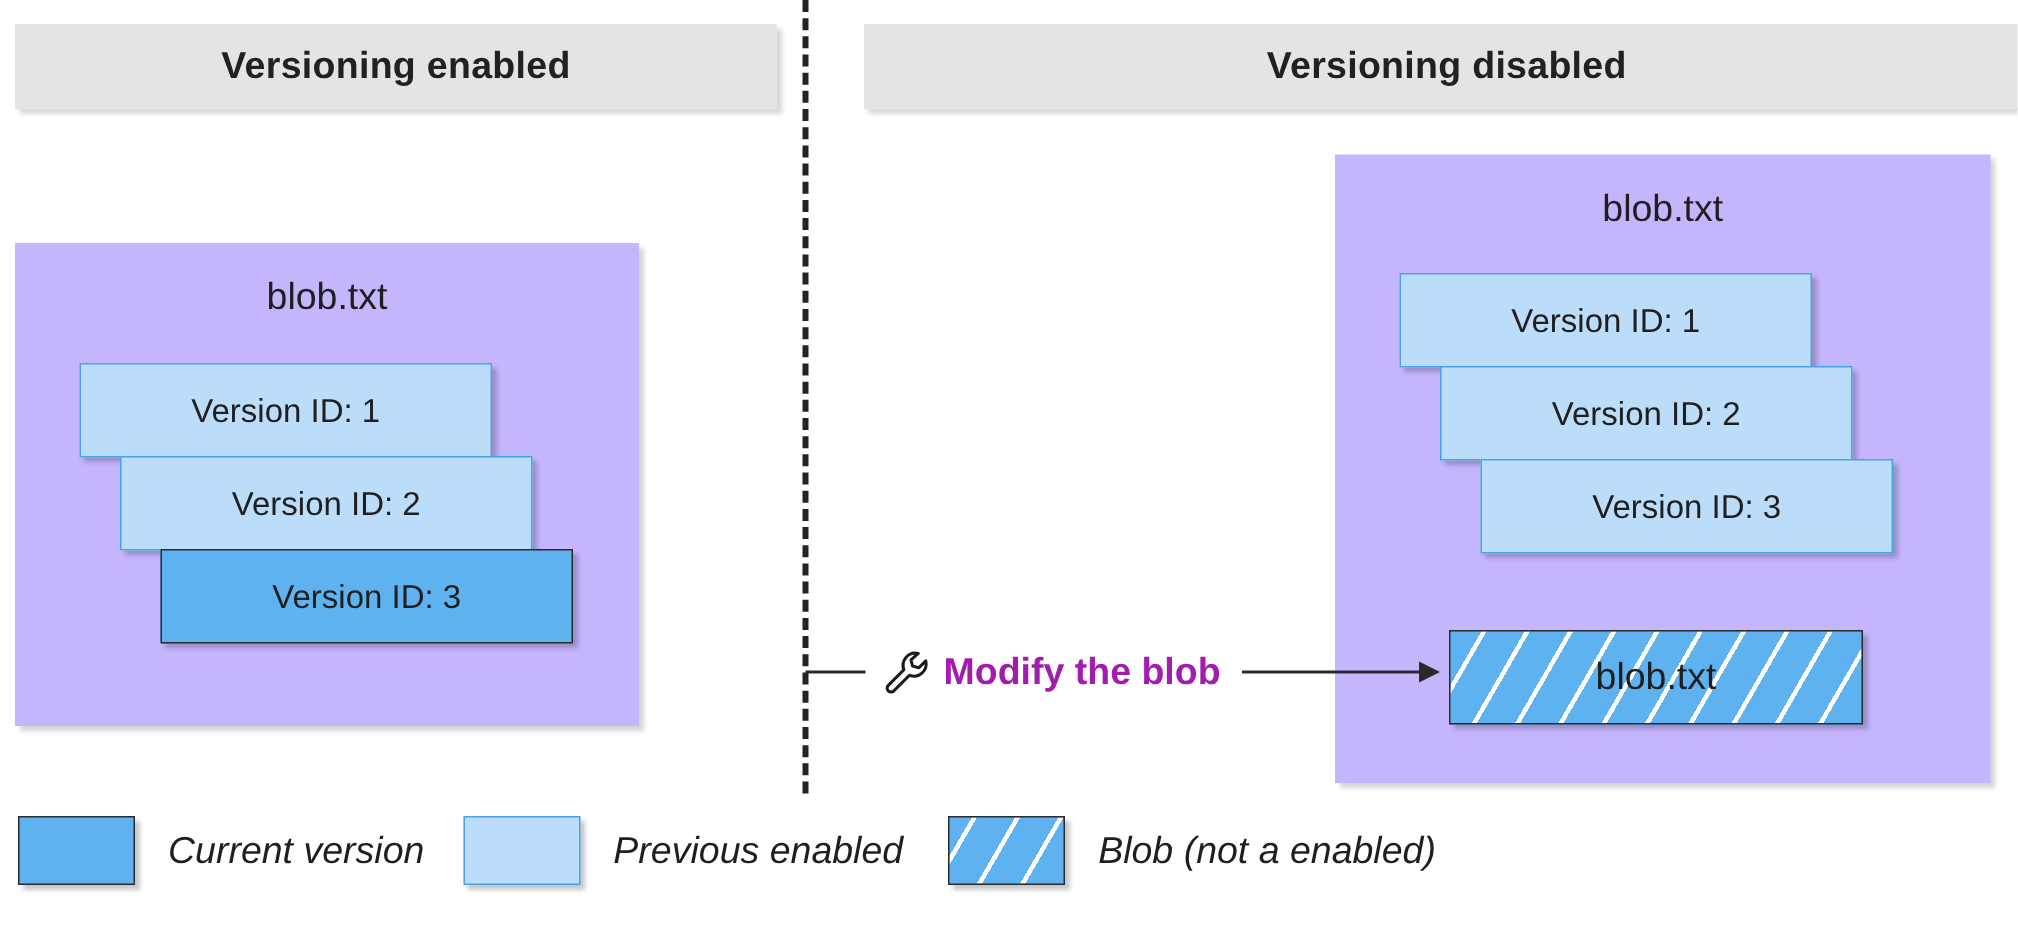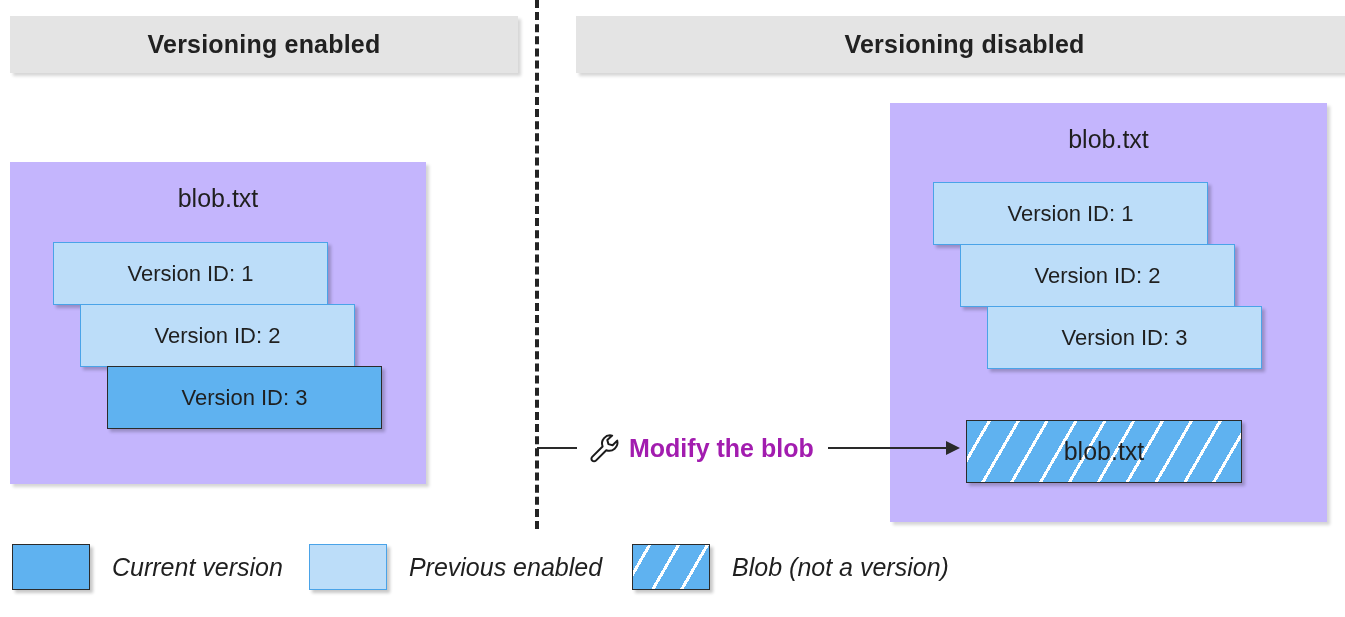--- a/index.html
+++ b/index.html
@@ -237,18 +237,18 @@
       <span class="legend-label">Current version</span>
     </div>
 
     <div class="legend-item" id="legend-item-previous">
       <span class="legend-swatch previous"></span>
       <span class="legend-label">Previous enabled</span>
     </div>
 
     <div class="legend-item" id="legend-item-blob">
       <span class="legend-swatch hatched"></span>
-      <span class="legend-label">Blob (not a version)</span>
+      <span class="legend-label">Blob (not a enabled)</span>
     </div>
 
   </div>
 
 </div>
 
 </body></html>

